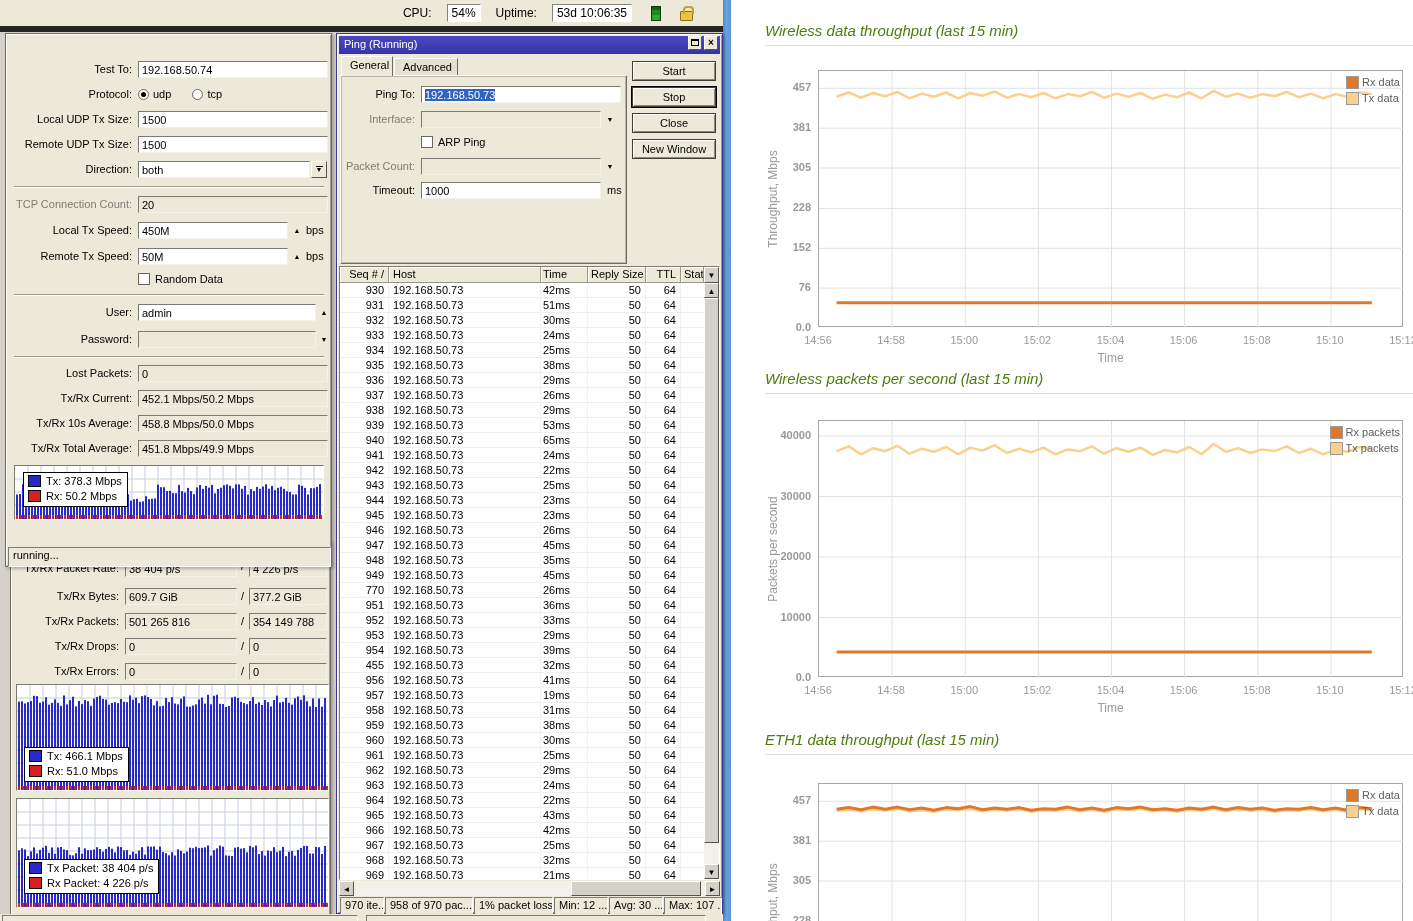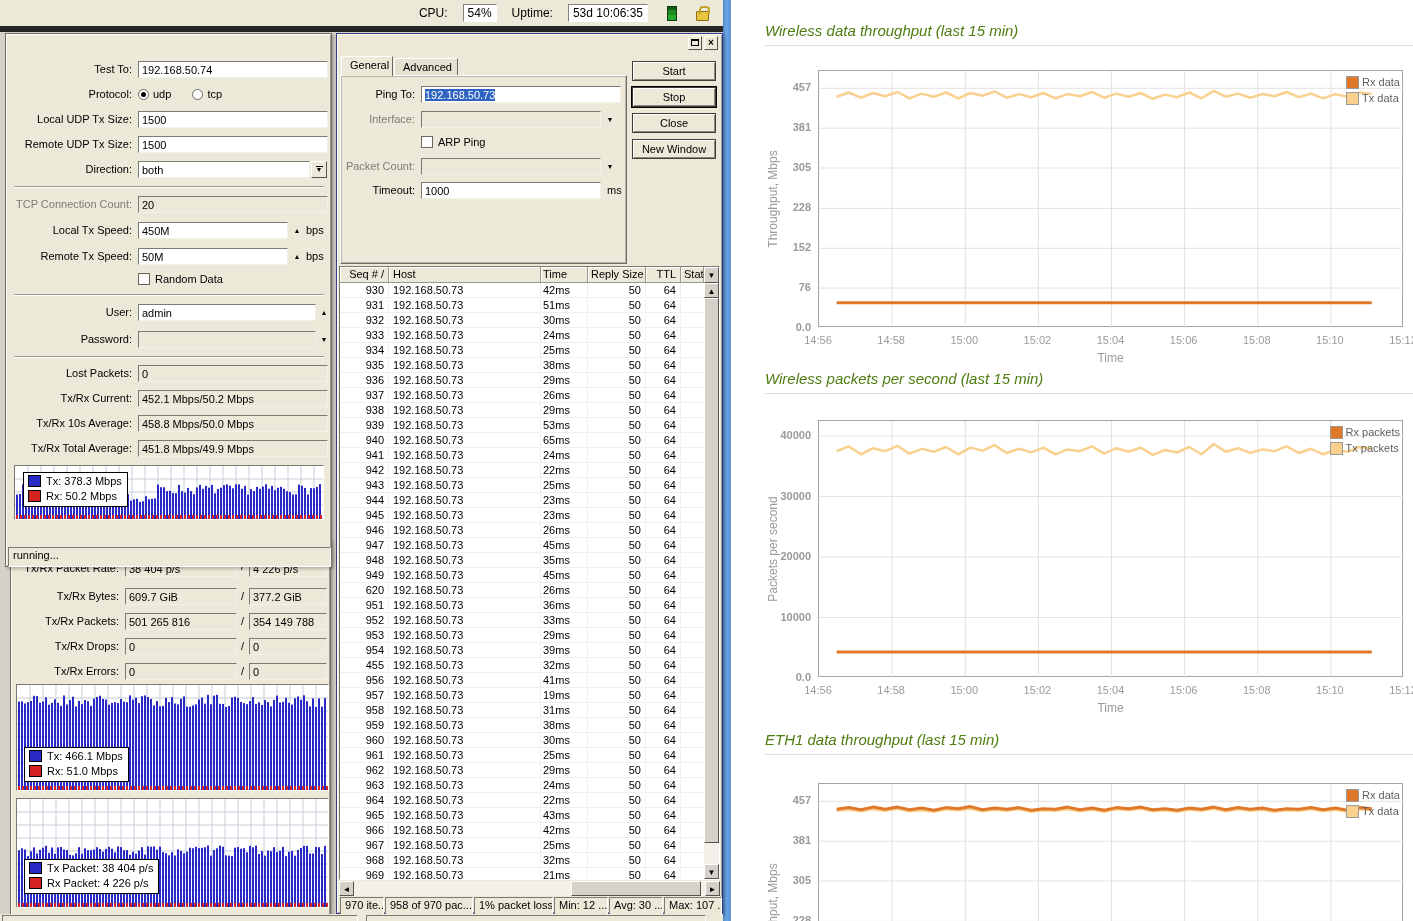--- a/index.html
+++ b/index.html
@@ -3,21 +3,21 @@
 <meta charset="utf-8">
 <style>
   * { margin:0; padding:0; box-sizing:border-box; }
   html,body { width:1413px; height:921px; overflow:hidden; background:#fff;
     font-family:"Liberation Sans", sans-serif; font-size:11px; color:#000; }
   .abs { position:absolute; }
 
   
   #winbox { position:absolute; left:0; top:0; width:731px; height:921px; background:#d4d1c8; }
   #toolbar { position:absolute; left:0; top:0; width:723px; height:26px; background:#ece9d8;
-    display:flex; align-items:center; justify-content:flex-end; padding-right:14px; gap:15px; font-size:12px; }
+    display:flex; align-items:center; justify-content:flex-end; padding-right:30px; gap:15px; font-size:12px; }
   .tb-box { background:#fff; border:1px solid; border-color:#84827a #fff #fff #84827a; padding:1px 4px; font-size:12px; }
   .battery { width:10px; height:15px; background:#1e8a1e; border:1px solid #0c3a0c;
     box-shadow:inset 0 -5px 0 #27aa27, inset 0 3px 0 #146014; margin-left:4px; }
   .lock { position:relative; width:13px; height:10px; background:#e9c53d; border:1px solid #8a6d1a; border-radius:1px; margin-top:6px; margin-left:4px; }
   .lock:before { content:""; position:absolute; left:2px; top:-6px; width:7px; height:6px;
     border:2px solid #c5a32b; border-bottom:none; border-radius:4px 4px 0 0; }
   #darkstrip { position:absolute; left:0; top:26px; width:723px; height:6px; background:#262626; }
   #mdi { position:absolute; left:0; top:32px; width:723px; height:889px; background:#d4d1c8; }
   #blue-edge { position:absolute; left:723px; top:0; width:8px; height:921px;
     background:linear-gradient(90deg,#4f86c6,#6aa5e6 40%,#5a93d4); }
@@ -861,20 +861,21 @@
         </svg>
       <div class="wblegend" style="left:8px; top:6px;">
         <div><span class="swb blue"></span><span>Tx:  378.3 Mbps</span></div>
         <div><span class="swb red"></span><span>Rx:  50.2 Mbps</span></div>
       </div>
     </div>
     <div class="statusfield" style="left:2px; top:513px; width:323px;">running...</div>
   </div>
 
   <div class="win" id="ping-win" style="left:336px; top:33px; width:387px; height:881px; z-index:5; border-color:#3a3a8c;">
+    <div class="titlebar active">Ping (Running)</div>
     <div class="tbtn" style="right:20px;"><span class="restore-glyph"></span></div>
     <div class="tbtn" style="right:4px;">×</div>
 
     <div class="tab active" style="left:4px; width:52px; top:22px;">General</div>
     <div class="tab" style="left:57px; width:64px; top:24px; height:18px;">Advanced</div>
 
     <div class="panel" style="left:3px; top:41px; width:287px; height:189px;"></div>
 
     <div class="flabel" style="top:52px; width:76px;">Ping To:</div>
     <div class="field" style="left:84px; top:52px; width:200px;"><span style="background:#2f63c0;color:#fff;">192.168.50.73</span></div>
@@ -1044,21 +1045,21 @@
             <div class="td c-ttl">64</div>
           </div>
           <div class="tr">
             <div class="td c-seq">949</div>
             <div class="td c-host">192.168.50.73</div>
             <div class="td c-time">45ms</div>
             <div class="td c-reply">50</div>
             <div class="td c-ttl">64</div>
           </div>
           <div class="tr">
-            <div class="td c-seq">620</div>
+            <div class="td c-seq">770</div>
             <div class="td c-host">192.168.50.73</div>
             <div class="td c-time">26ms</div>
             <div class="td c-reply">50</div>
             <div class="td c-ttl">64</div>
           </div>
           <div class="tr">
             <div class="td c-seq">951</div>
             <div class="td c-host">192.168.50.73</div>
             <div class="td c-time">36ms</div>
             <div class="td c-reply">50</div>

